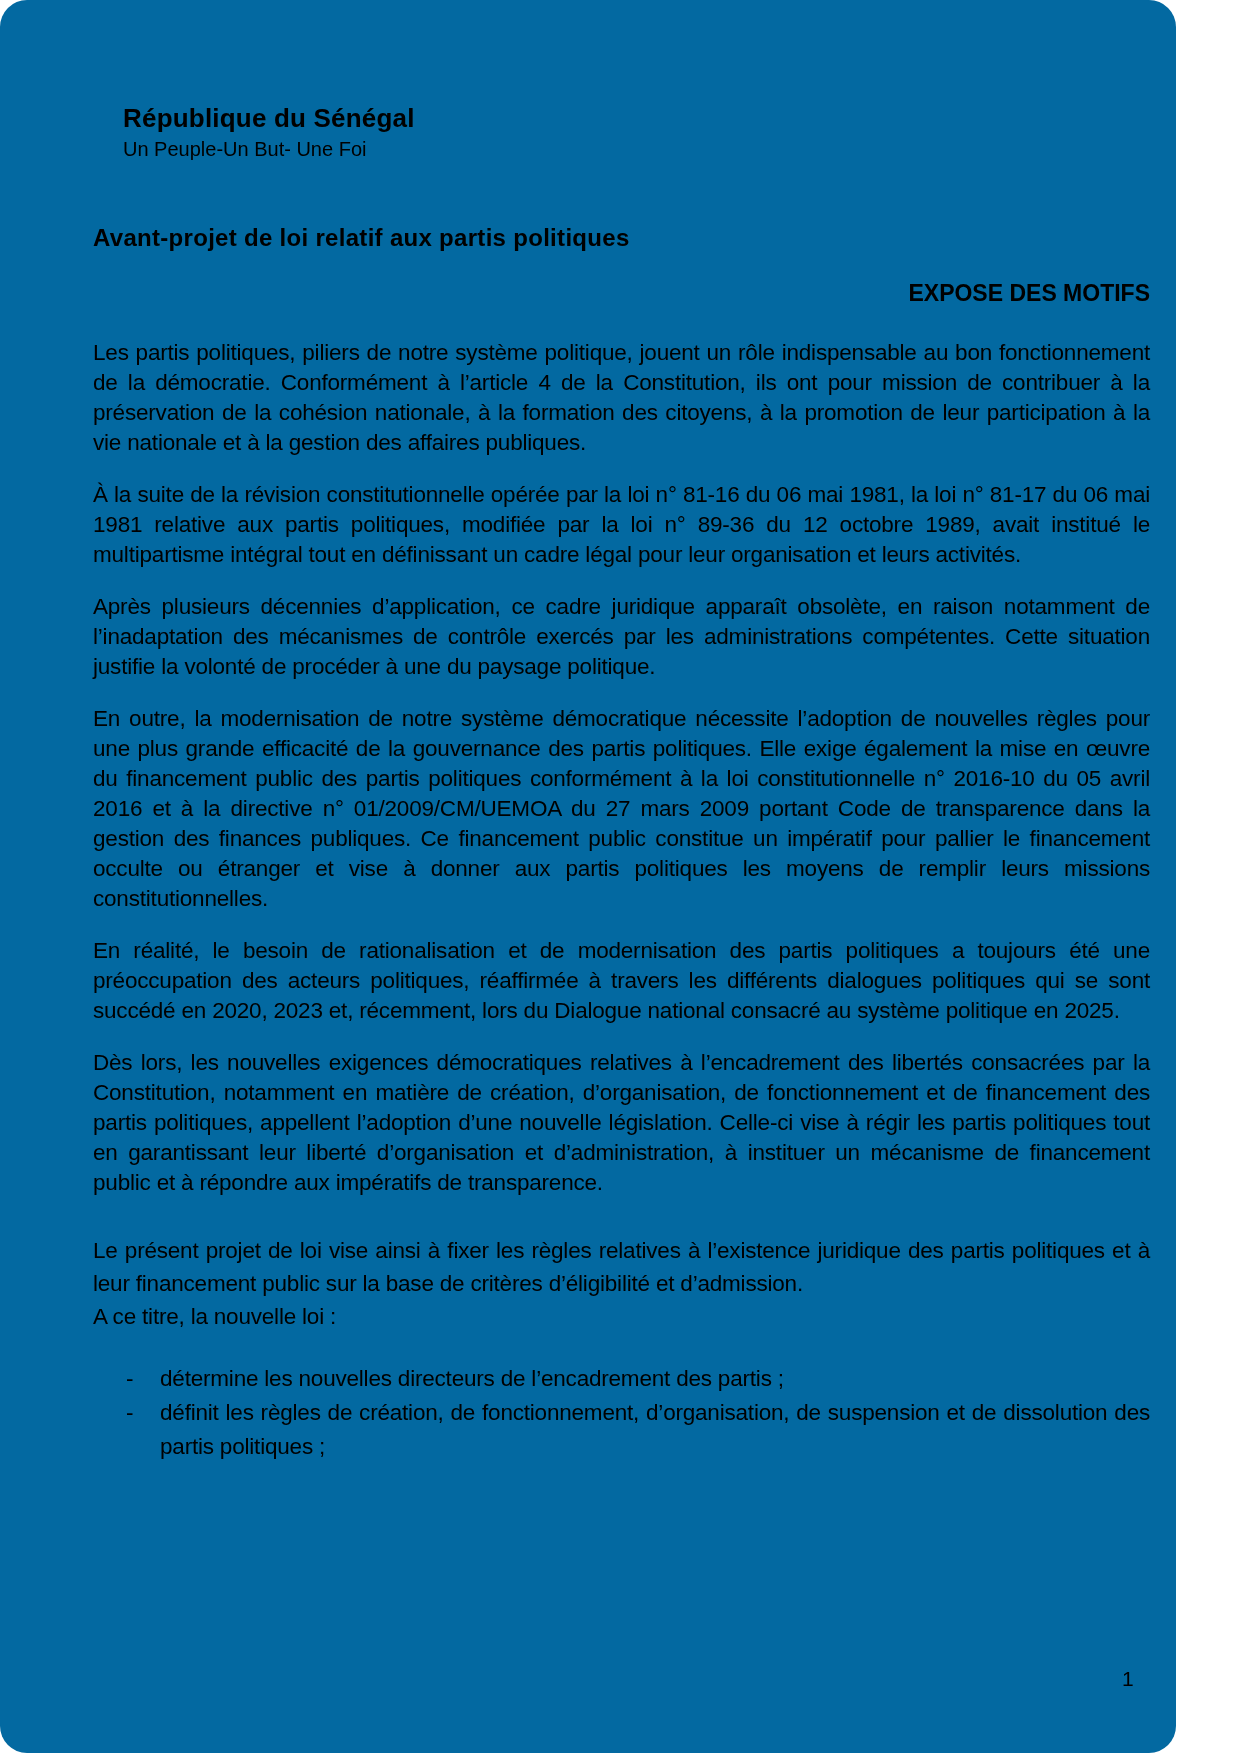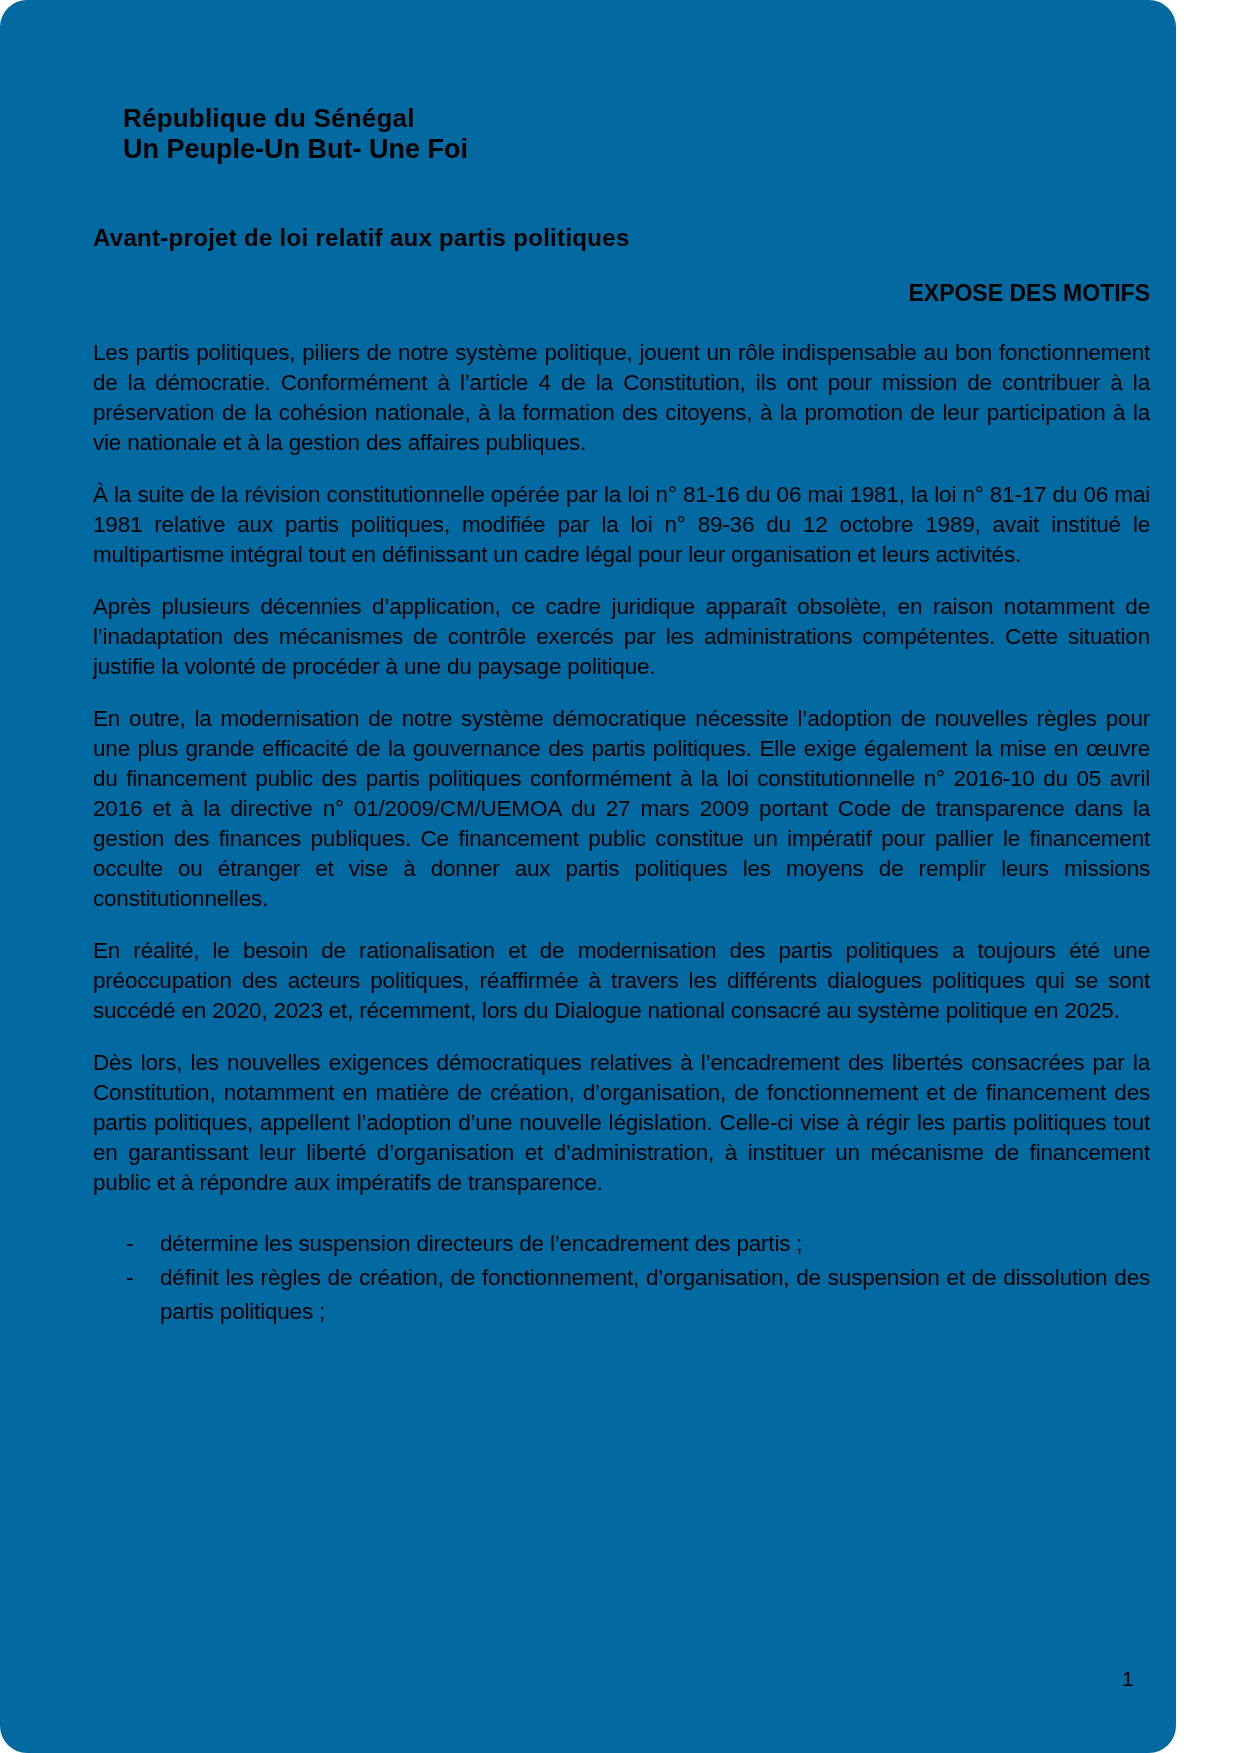--- a/index.html
+++ b/index.html
@@ -20,22 +20,22 @@
     width: 1057px;
   }
   .header { margin: 102px 0 0 30px; }
   .header-country {
     font-size: 26px;
     font-weight: bold;
     line-height: 32px;
     letter-spacing: 0.2px;
   }
   .header-motto {
-    font-size: 27px;
-    font-weight: bold;
+    font-size: 20px;
+    font-weight: normal;
     line-height: 30px;
   }
   .doc-title {
     text-align: left;
     font-weight: bold;
     font-size: 24px;
     line-height: 28px;
     margin-top: 60px;
     letter-spacing: 0.3px;
   }
@@ -96,25 +96,29 @@
 
     <div class="body-text">
       <p class="first">Les partis politiques, piliers de notre système politique, jouent un rôle indispensable au bon fonctionnement de la démocratie. Conformément à l’article 4 de la Constitution, ils ont pour mission de contribuer à la préservation de la cohésion nationale, à la formation des citoyens, à la promotion de leur participation à la vie nationale et à la gestion des affaires publiques.</p>
       <p>À la suite de la révision constitutionnelle opérée par la loi n° 81-16 du 06 mai 1981, la loi n° 81-17 du 06 mai 1981 relative aux partis politiques, modifiée par la loi n° 89-36 du 12 octobre 1989, avait institué le multipartisme intégral tout en définissant un cadre légal pour leur organisation et leurs activités.</p>
       <p>Après plusieurs décennies d’application, ce cadre juridique apparaît obsolète, en raison notamment de l’inadaptation des mécanismes de contrôle exercés par les administrations compétentes. Cette situation justifie la volonté de procéder à une du paysage politique.</p>
       <p>En outre, la modernisation de notre système démocratique nécessite l’adoption de nouvelles règles pour une plus grande efficacité de la gouvernance des partis politiques. Elle exige également la mise en œuvre du financement public des partis politiques conformément à la loi constitutionnelle n° 2016-10 du 05 avril 2016 et à la directive n° 01/2009/CM/UEMOA du 27 mars 2009 portant Code de transparence dans la gestion des finances publiques. Ce financement public constitue un impératif pour pallier le financement occulte ou étranger et vise à donner aux partis politiques les moyens de remplir leurs missions constitutionnelles.</p>
       <p>En réalité, le besoin de rationalisation et de modernisation des partis politiques a toujours été une préoccupation des acteurs politiques, réaffirmée à travers les différents dialogues politiques qui se sont succédé en 2020, 2023 et, récemment, lors du Dialogue national consacré au système politique en 2025.</p>
       <p>Dès lors, les nouvelles exigences démocratiques relatives à l’encadrement des libertés consacrées par la Constitution, notamment en matière de création, d’organisation, de fonctionnement et de financement des partis politiques, appellent l’adoption d’une nouvelle législation. Celle-ci vise à régir les partis politiques tout en garantissant leur liberté d’organisation et d’administration, à instituer un mécanisme de financement public et à répondre aux impératifs de transparence.</p>
     </div>
 
+    <div class="closing">
+      <p>Le présent projet de loi vise ainsi à fixer les règles relatives à l’existence juridique des partis politiques et à leur financement public sur la base de critères d’éligibilité et d’admission.</p>
+      <p>A ce titre, la nouvelle loi :</p>
+    </div>
 
     <div class="list">
       <div class="list-item">
         <span class="list-marker">-</span>
-        <span class="list-text">détermine les suspension directeurs de l’encadrement des partis ;</span>
+        <span class="list-text">détermine les nouvelles directeurs de l’encadrement des partis ;</span>
       </div>
       <div class="list-item">
         <span class="list-marker">-</span>
         <span class="list-text">définit les règles de création, de fonctionnement, d’organisation, de suspension et de dissolution des partis politiques ;</span>
       </div>
     </div>
 
   </div>
 
   <div class="page-number">1</div>

